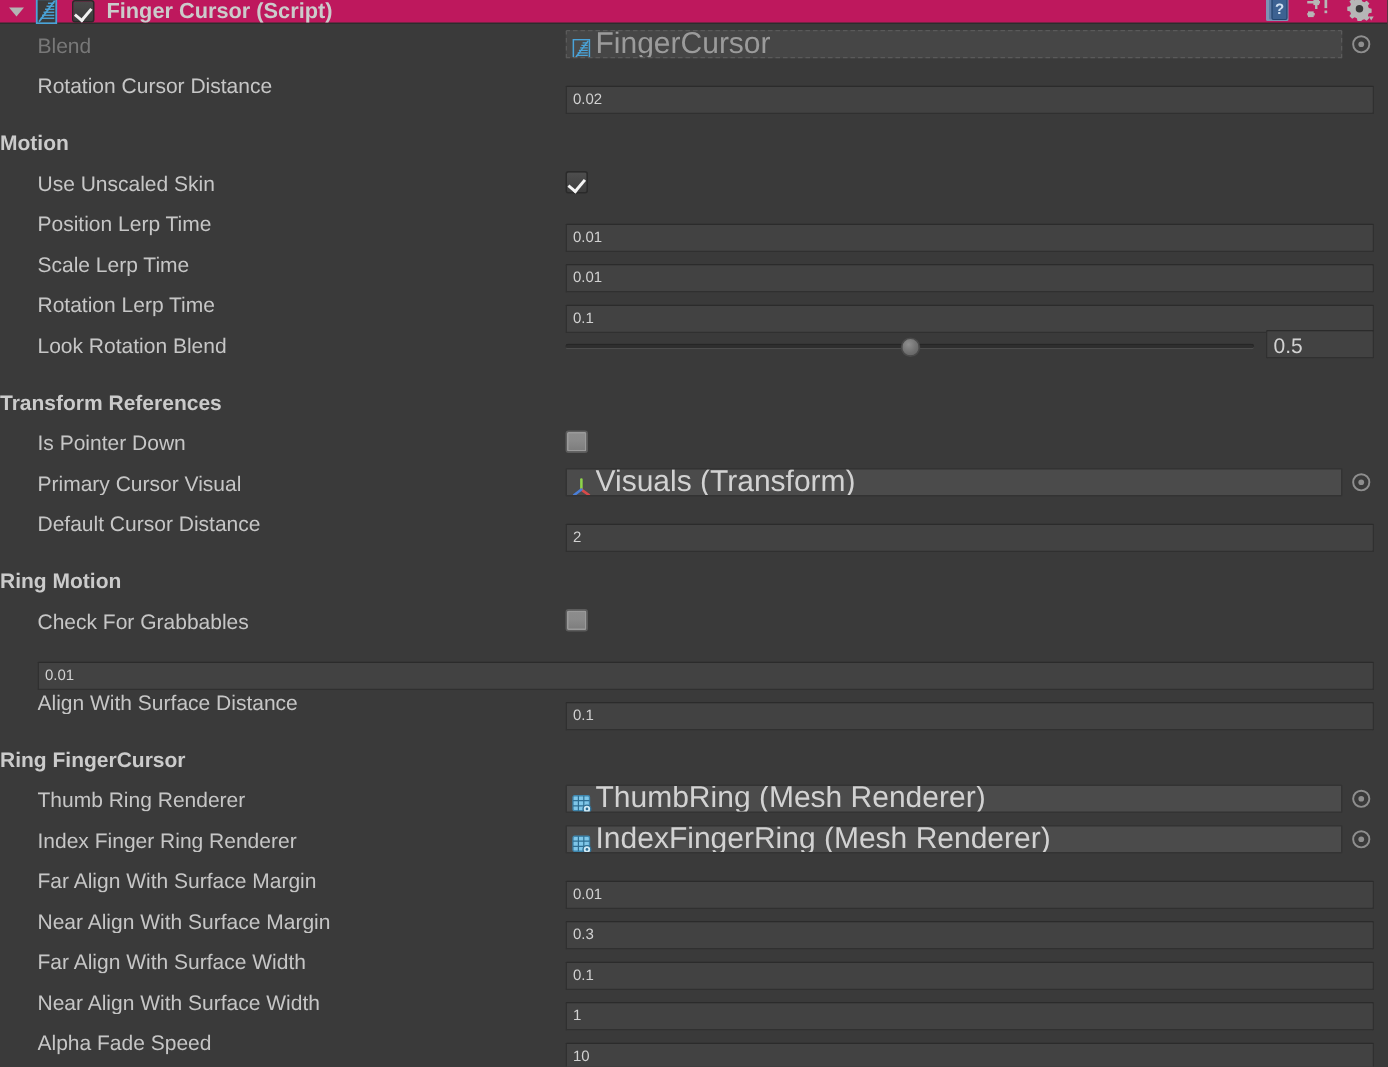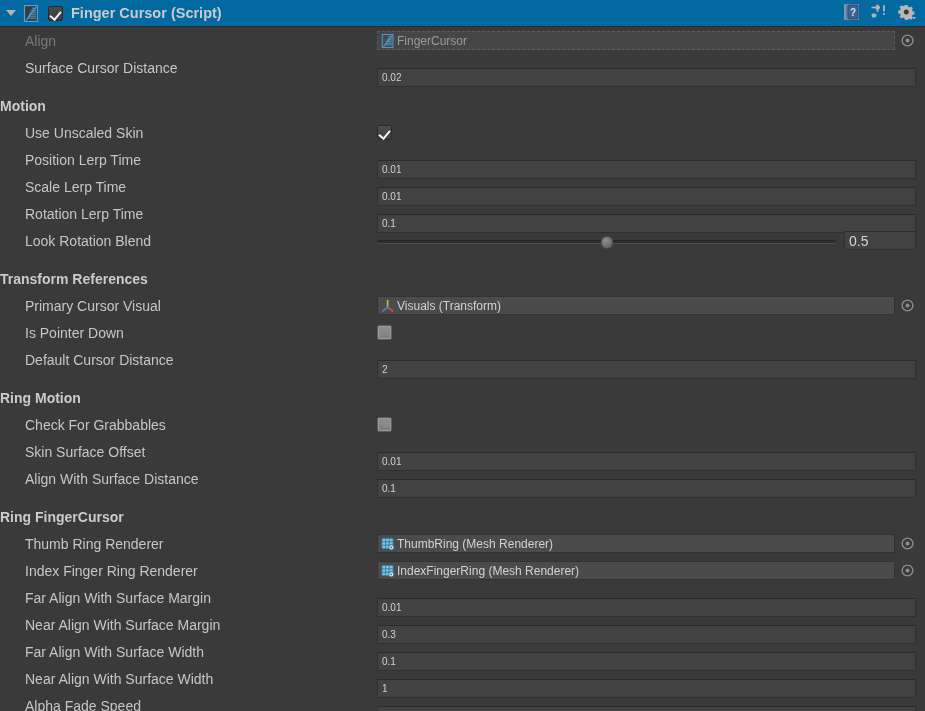--- a/index.html
+++ b/index.html
@@ -10,22 +10,22 @@
     width: 925px; height: 711px;
     font-family: "Liberation Sans", sans-serif;
     font-size: 14px;
     color: #c8c8c8;
     overflow: hidden;
     -webkit-font-smoothing: antialiased;
   }
 
   
   .comp-header {
-    height: 27px;
-    background: #0369a1;
+    height: 16px;
+    background: #be185d;
     border-bottom: 1px solid #2c2c2c;
     display: flex;
     align-items: center;
     padding: 0 6px 0 4px;
     box-sizing: border-box;
   }
   .foldout {
     width: 14px; height: 14px;
     display: flex; align-items: center; justify-content: center;
     flex: 0 0 auto;
@@ -130,21 +130,21 @@
   .obj-field {
     flex: 1 1 auto;
     height: 19px;
     background: #4b4b4b;
     border: 1px solid #333333;
     border-radius: 1px;
     box-sizing: border-box;
     display: flex;
     align-items: center;
     padding: 0 3px;
-    font-size: 12px;
+    font-size: 20px;
     color: #d2d2d2;
     min-width: 0;
     overflow: hidden;
     white-space: nowrap;
   }
   .obj-field.disabled {
     background: #464646;
     border: 1px dashed #5a5a5a;
     color: #9b9b9b;
   }
@@ -305,21 +305,21 @@
         <circle cx="9.3" cy="8.9" r="2.5" fill="#393939"></circle>
         <path d="M15.5 14 l3.3 0 -1.65 2.6 z" fill="#b6b6b6"></path>
       </svg>
     </span>
 
   </div>
 </div>
 
 <div class="rows" id="body">
     <div class="row">
-      <div class="label dim">Align</div>
+      <div class="label dim">Blend</div>
       <div class="field-wrap">
         <div class="obj-field disabled">
           <span class="obj-ico"><svg width="14" height="14" viewBox="0 0 17 17">
               <rect x="1.5" y="0.5" width="13" height="16" fill="#4a4a4a" stroke="#4aa3d8" stroke-width="1.2"></rect>
               <path d="M3 15.5 L13.5 1.5" stroke="#4aa3d8" stroke-width="1.2"></path>
               <g stroke="#4aa3d8" stroke-width="1">
                 <path d="M9 3.2 H13.2"></path>
                 <path d="M8 5.2 H13.2"></path>
                 <path d="M7 7.2 H13.2"></path>
                 <path d="M6 9.2 H13.2"></path>
@@ -331,21 +331,21 @@
         </div>
         <span class="picker">
           <svg width="13" height="13" viewBox="0 0 13 13">
             <circle cx="6.5" cy="6.5" r="5.4" fill="none" stroke="#8e8e8e" stroke-width="1.3"></circle>
             <circle cx="6.5" cy="6.5" r="1.9" fill="#8e8e8e"></circle>
           </svg>
         </span>
       </div>
     </div>
     <div class="row">
-      <div class="label">Surface Cursor Distance</div>
+      <div class="label">Rotation Cursor Distance</div>
       <div class="field-wrap">
         <div class="num-field">0.02</div>
       </div>
     </div>
     <div class="gap"></div>
     <div class="section-head">Motion</div>
     <div class="row">
       <div class="label">Use Unscaled Skin</div>
       <div class="field-wrap">
         <div class="cb on"></div>
@@ -374,20 +374,26 @@
       <div class="slider-wrap">
         <div class="slider">
           <div class="slider-track"></div>
           <div class="slider-thumb" style="left: 50%;"></div>
         </div>
         <div class="slider-num">0.5</div>
       </div>
     </div>
     <div class="gap"></div>
     <div class="section-head">Transform References</div>
+    <div class="row">
+      <div class="label">Is Pointer Down</div>
+      <div class="field-wrap">
+        <div class="cb off"></div>
+      </div>
+    </div>
     <div class="row">
       <div class="label">Primary Cursor Visual</div>
       <div class="field-wrap">
         <div class="obj-field">
           <span class="obj-ico"><svg width="14" height="14" viewBox="0 0 14 14">
               <g stroke-width="1.7" stroke-linecap="round" fill="none">
                 <path d="M6.6 8.4 L6.6 1.6" stroke="#8ed44a"></path>
                 <path d="M6.6 8.4 L11.6 12.0" stroke="#d84a4a"></path>
                 <path d="M6.6 8.4 L1.8 12.0" stroke="#4a7ed8"></path>
               </g>
@@ -396,41 +402,34 @@
         </div>
         <span class="picker">
           <svg width="13" height="13" viewBox="0 0 13 13">
             <circle cx="6.5" cy="6.5" r="5.4" fill="none" stroke="#8e8e8e" stroke-width="1.3"></circle>
             <circle cx="6.5" cy="6.5" r="1.9" fill="#8e8e8e"></circle>
           </svg>
         </span>
       </div>
     </div>
     <div class="row">
-      <div class="label">Is Pointer Down</div>
-      <div class="field-wrap">
-        <div class="cb off"></div>
-      </div>
-    </div>
-    <div class="row">
       <div class="label">Default Cursor Distance</div>
       <div class="field-wrap">
         <div class="num-field">2</div>
       </div>
     </div>
     <div class="gap"></div>
     <div class="section-head">Ring Motion</div>
     <div class="row">
       <div class="label">Check For Grabbables</div>
       <div class="field-wrap">
         <div class="cb off"></div>
       </div>
     </div>
     <div class="row">
-      <div class="label">Skin Surface Offset</div>
       <div class="field-wrap">
         <div class="num-field">0.01</div>
       </div>
     </div>
     <div class="row">
       <div class="label">Align With Surface Distance</div>
       <div class="field-wrap">
         <div class="num-field">0.1</div>
       </div>
     </div>

